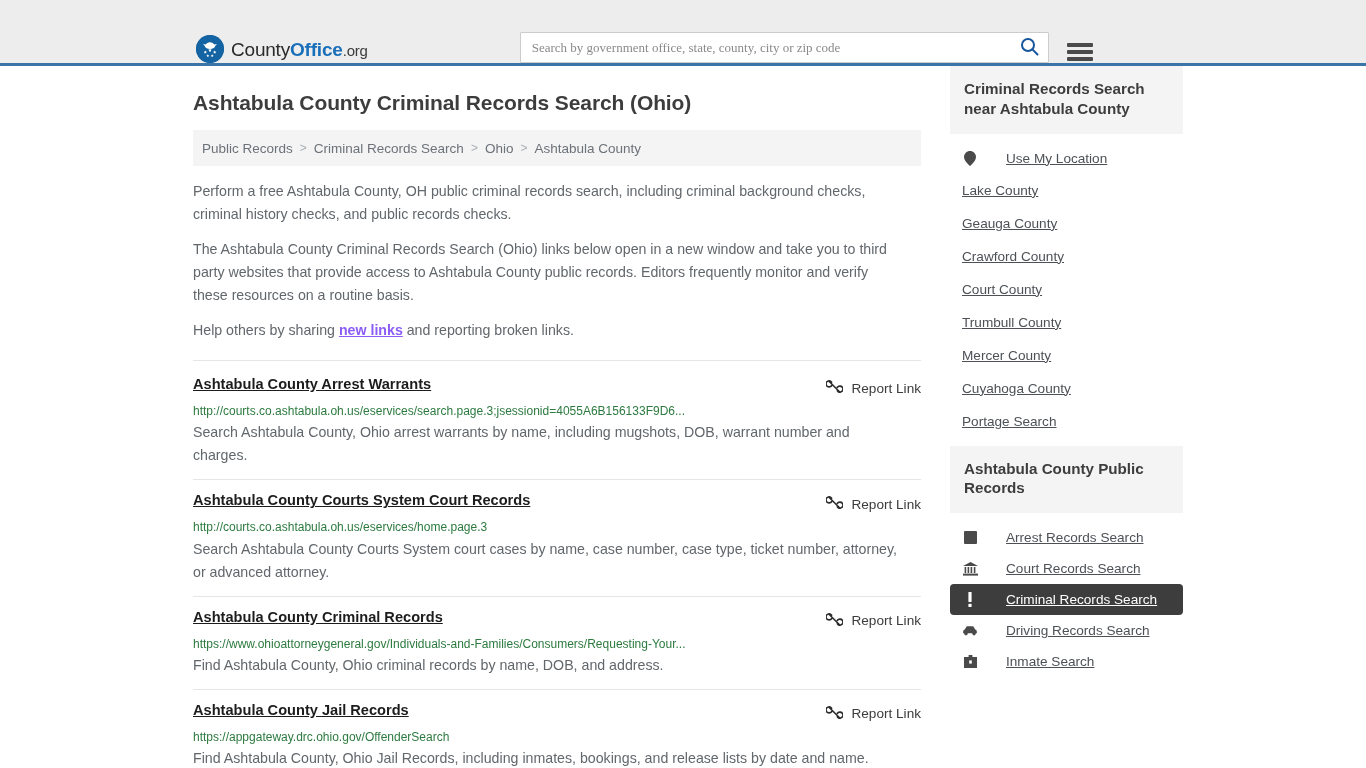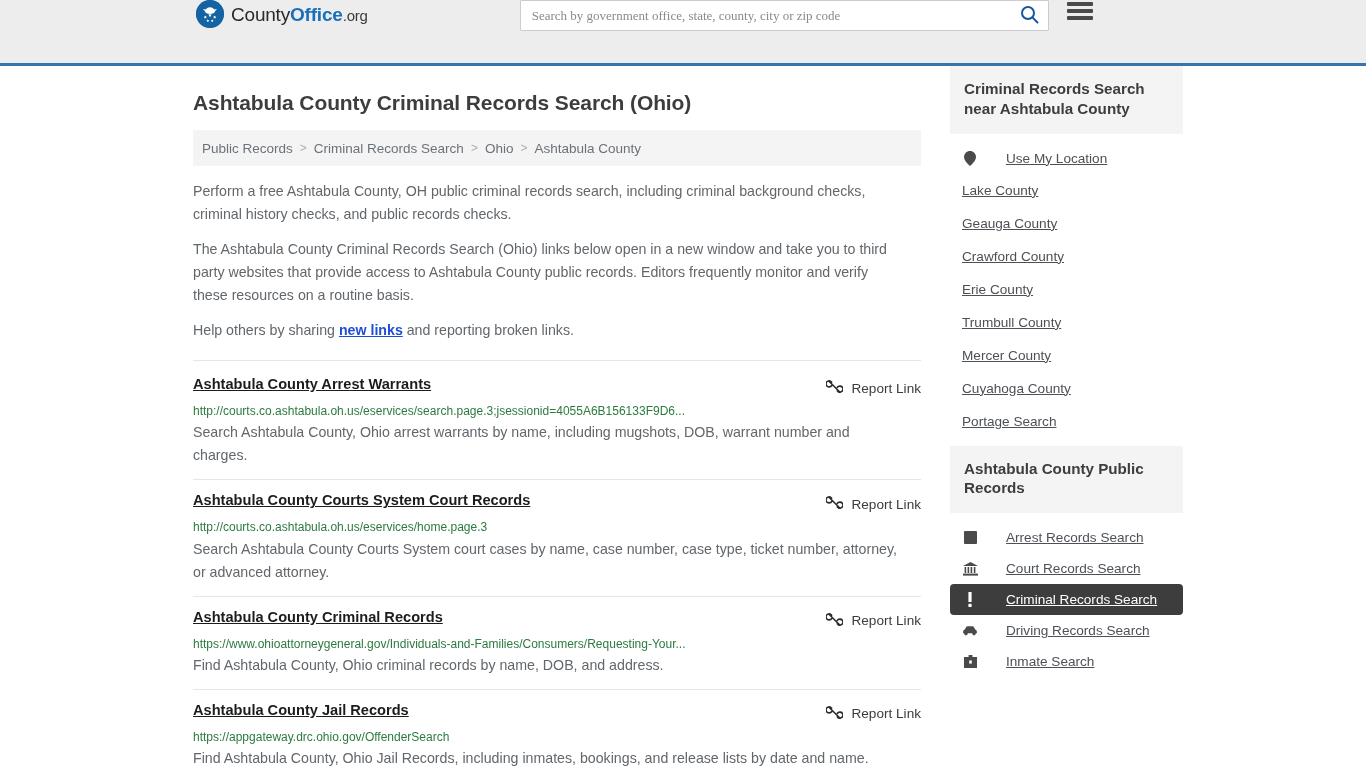--- a/index.html
+++ b/index.html
@@ -18,21 +18,21 @@
     width: 1366px;
     height: 63px;
     background: #ededed;
     display: flex;
     align-items: center;
   }
   .header-inner {
     width: 1093px;
     height: 63px;
     display: flex;
-    align-items: flex-start;
+    align-items: flex-end;
   }
   .logo-wrap {
     display: flex;
     align-items: center;
     margin-left: 196px;
     text-decoration: none;
   }
   .logo-mark {
     width: 28px; height: 28px;
     border-radius: 50%;
@@ -152,21 +152,21 @@
 
   .intro p {
     font-size: 14.2px;
     line-height: 1.62;
     color: #62676c;
     margin: 0 0 12px 0;
     max-width: 712px;
   }
   .intro p:last-child { margin-bottom: 0; }
   .intro a {
-    color: #1d4ed8;
+    color: #8b5cf6;
     text-decoration: underline;
     font-weight: 600;
   }
 
   
   .results { margin-top: 18px; }
   .result {
     padding: 11px 0 12px 0;
     border-bottom: 1px solid #e6e6e6;
     position: relative;
@@ -394,21 +394,21 @@
               <svg width="12" height="15" viewBox="0 0 12 15" aria-hidden="true">
                 <path d="M6 0C2.7 0 0 2.7 0 6c0 4.3 6 9 6 9s6-4.7 6-9c0-3.3-2.7-6-6-6z" fill="#4a4a4a"></path>
               </svg>
             </span>
             <span class="lbl">Use My Location</span>
           </a>
           <div id="county-list">
               <a class="county-link" href="#">Lake County</a>
               <a class="county-link" href="#">Geauga County</a>
               <a class="county-link" href="#">Crawford County</a>
-              <a class="county-link" href="#">Erie County</a>
+              <a class="county-link" href="#">Court County</a>
               <a class="county-link" href="#">Trumbull County</a>
               <a class="county-link" href="#">Mercer County</a>
               <a class="county-link" href="#">Cuyahoga County</a>
               <a class="county-link" href="#">Portage Search</a>
             </div>
         </div>
       </section>
 
       <section class="panel">
         <div class="panel-head">Ashtabula County Public Records</div>

